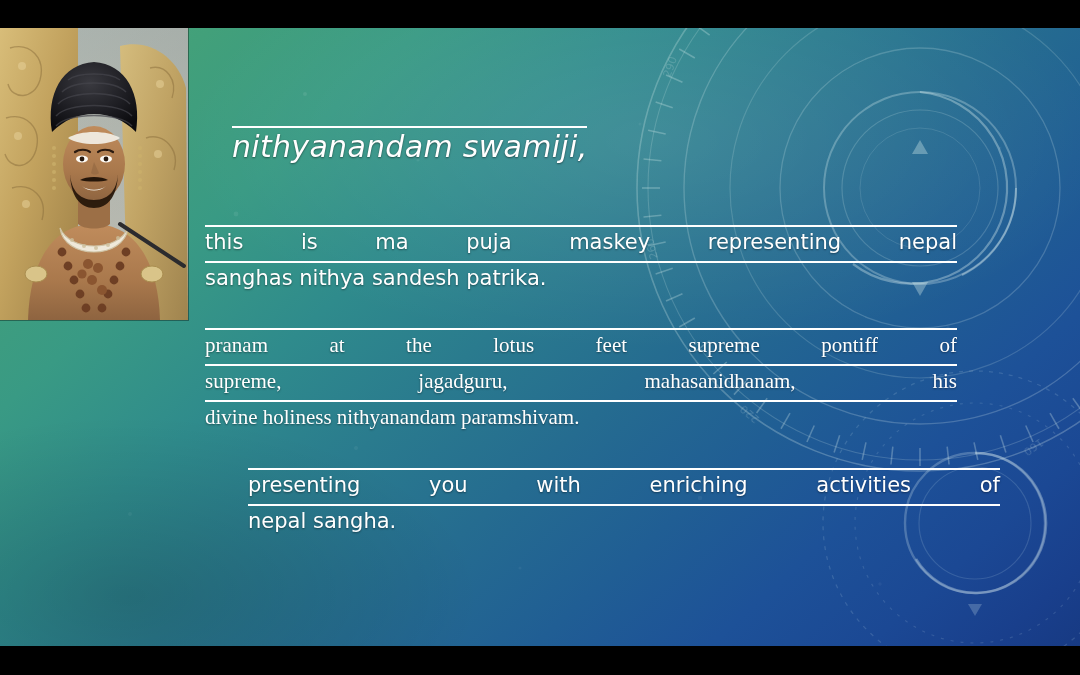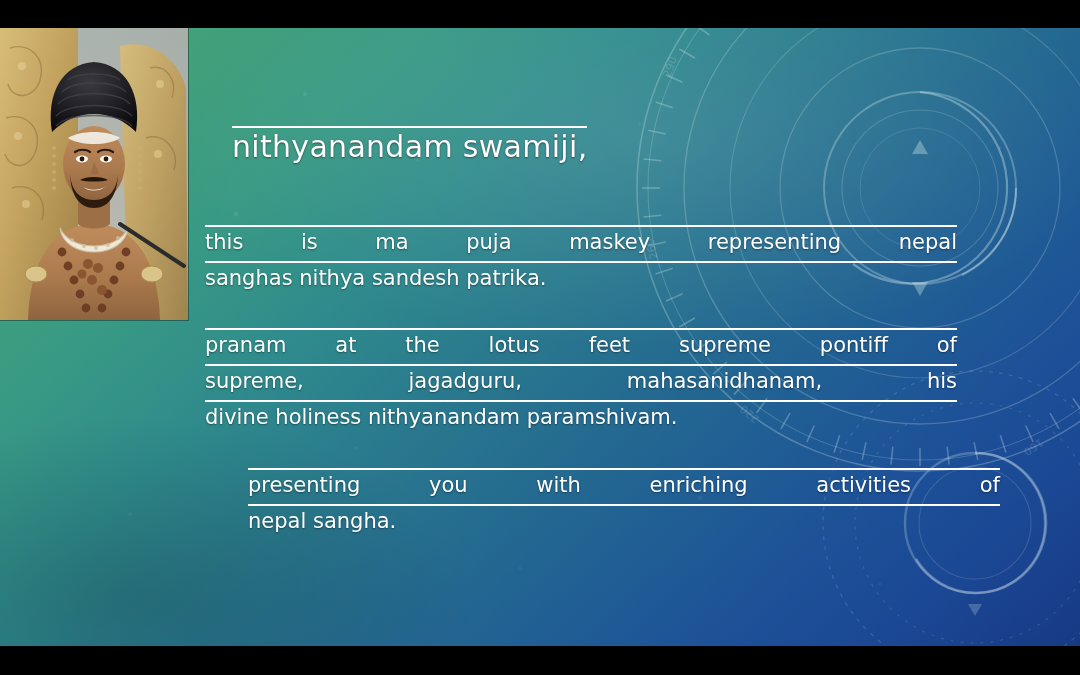--- a/index.html
+++ b/index.html
@@ -98,20 +98,21 @@
   
   .shiro {
     border-top:2px solid #ffffff;
     padding-top:1px;
   }
 
   #slide-title {
     left:232px; top:98px;
     font-size:30px;
     line-height:1.2;
+    font-style:italic;
   }
 
   .para {
     position:absolute;
     left:205px;
     width:752px;
     color:#fff;
     font-size:21px;
     line-height:1.52;
     text-align:justify;
@@ -123,21 +124,21 @@
     padding-top:0px;
     margin-bottom:2px;
   }
   .para .ln.j {
     text-align:justify;
     text-align-last:justify;
   }
   .para .ln.last { text-align-last:left; }
 
   #para-1 { top:197px; }
-  #para-2 { top:300px; }
+  #para-2 { top:300px;font-family:Liberation Serif, serif; }
   #para-3 { top:440px;margin-left:43px; }
 
   
   #presenter-toolbar {
     position:absolute;
     left:4px; top:612px;
     height:32px;
     display:flex;
     align-items:center;
     gap:4px;

